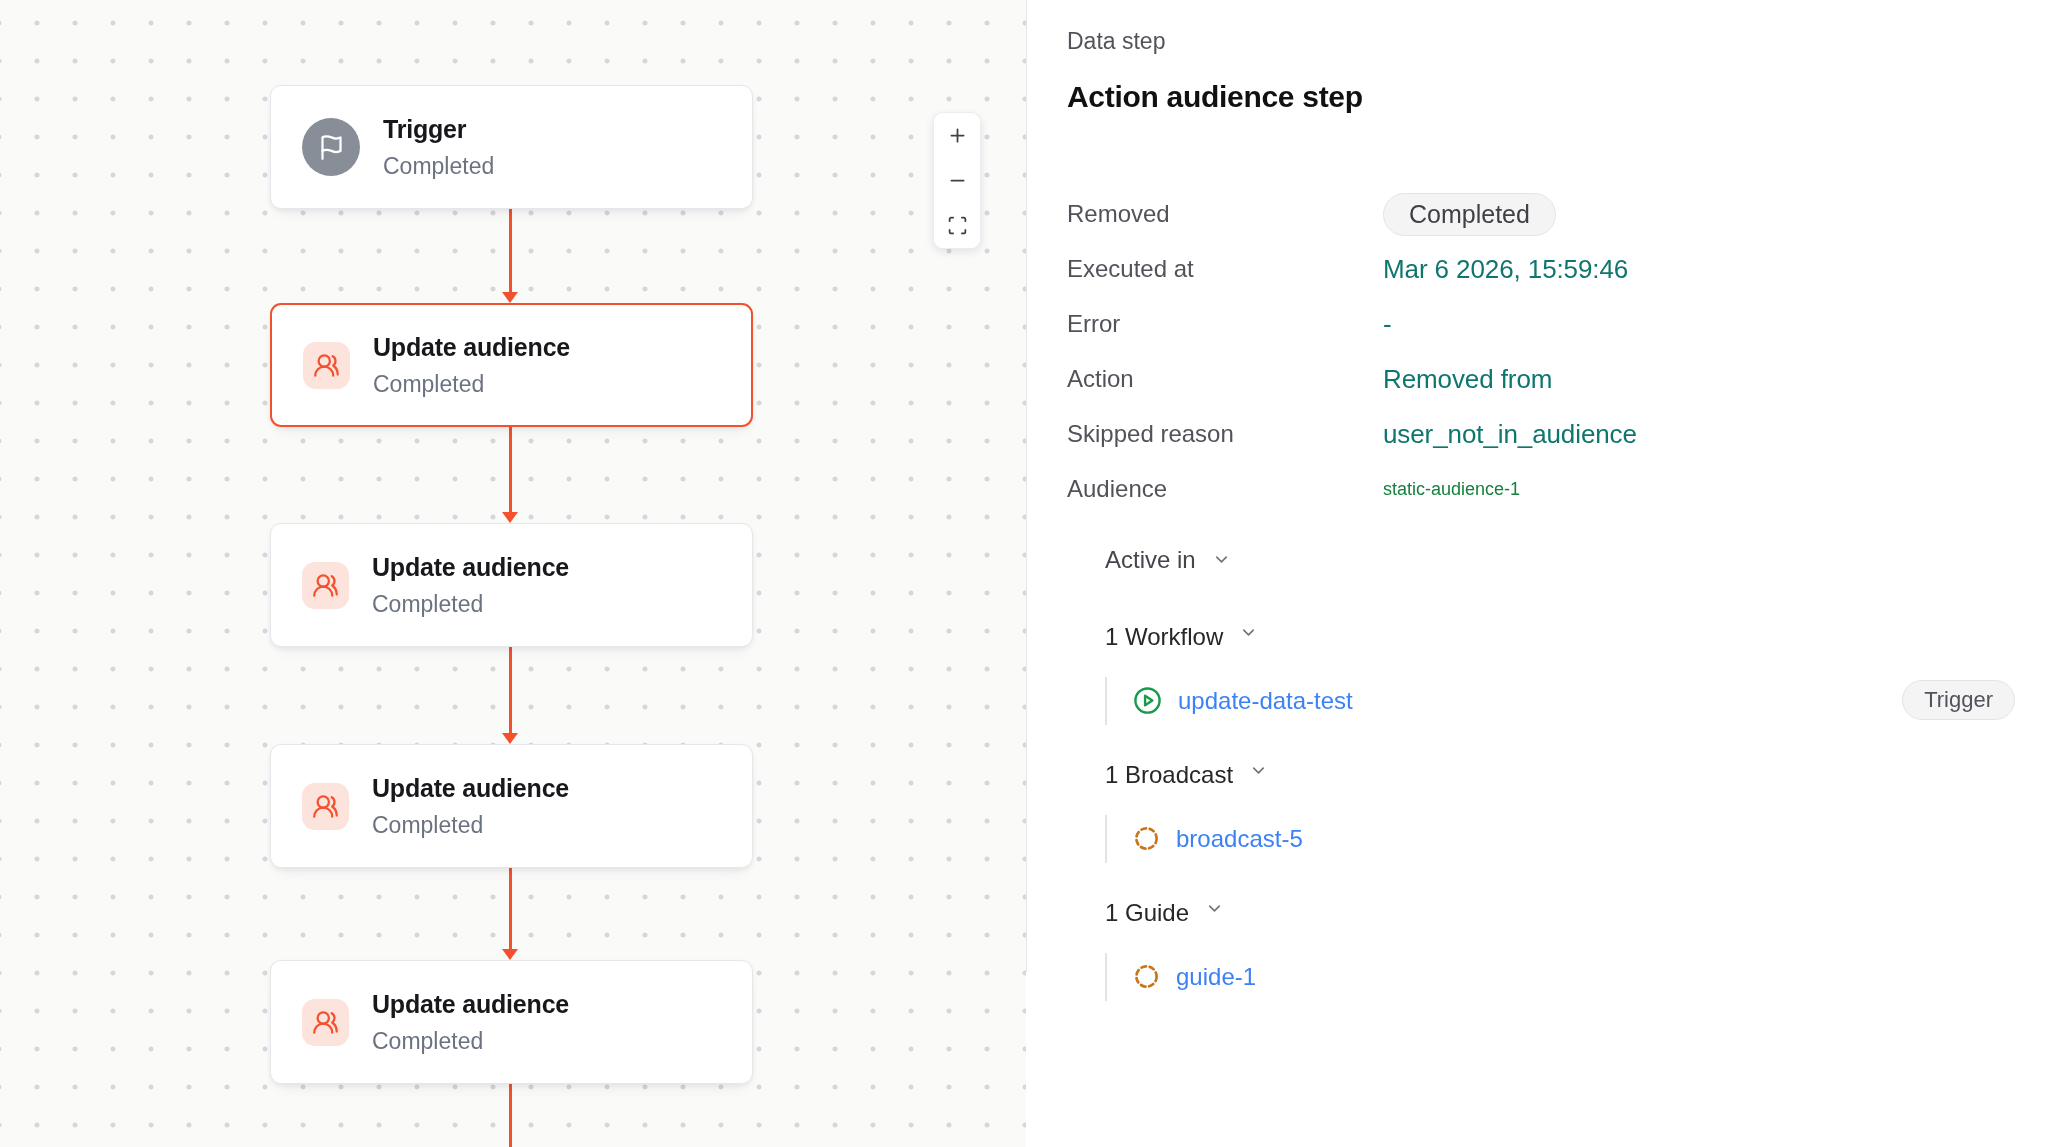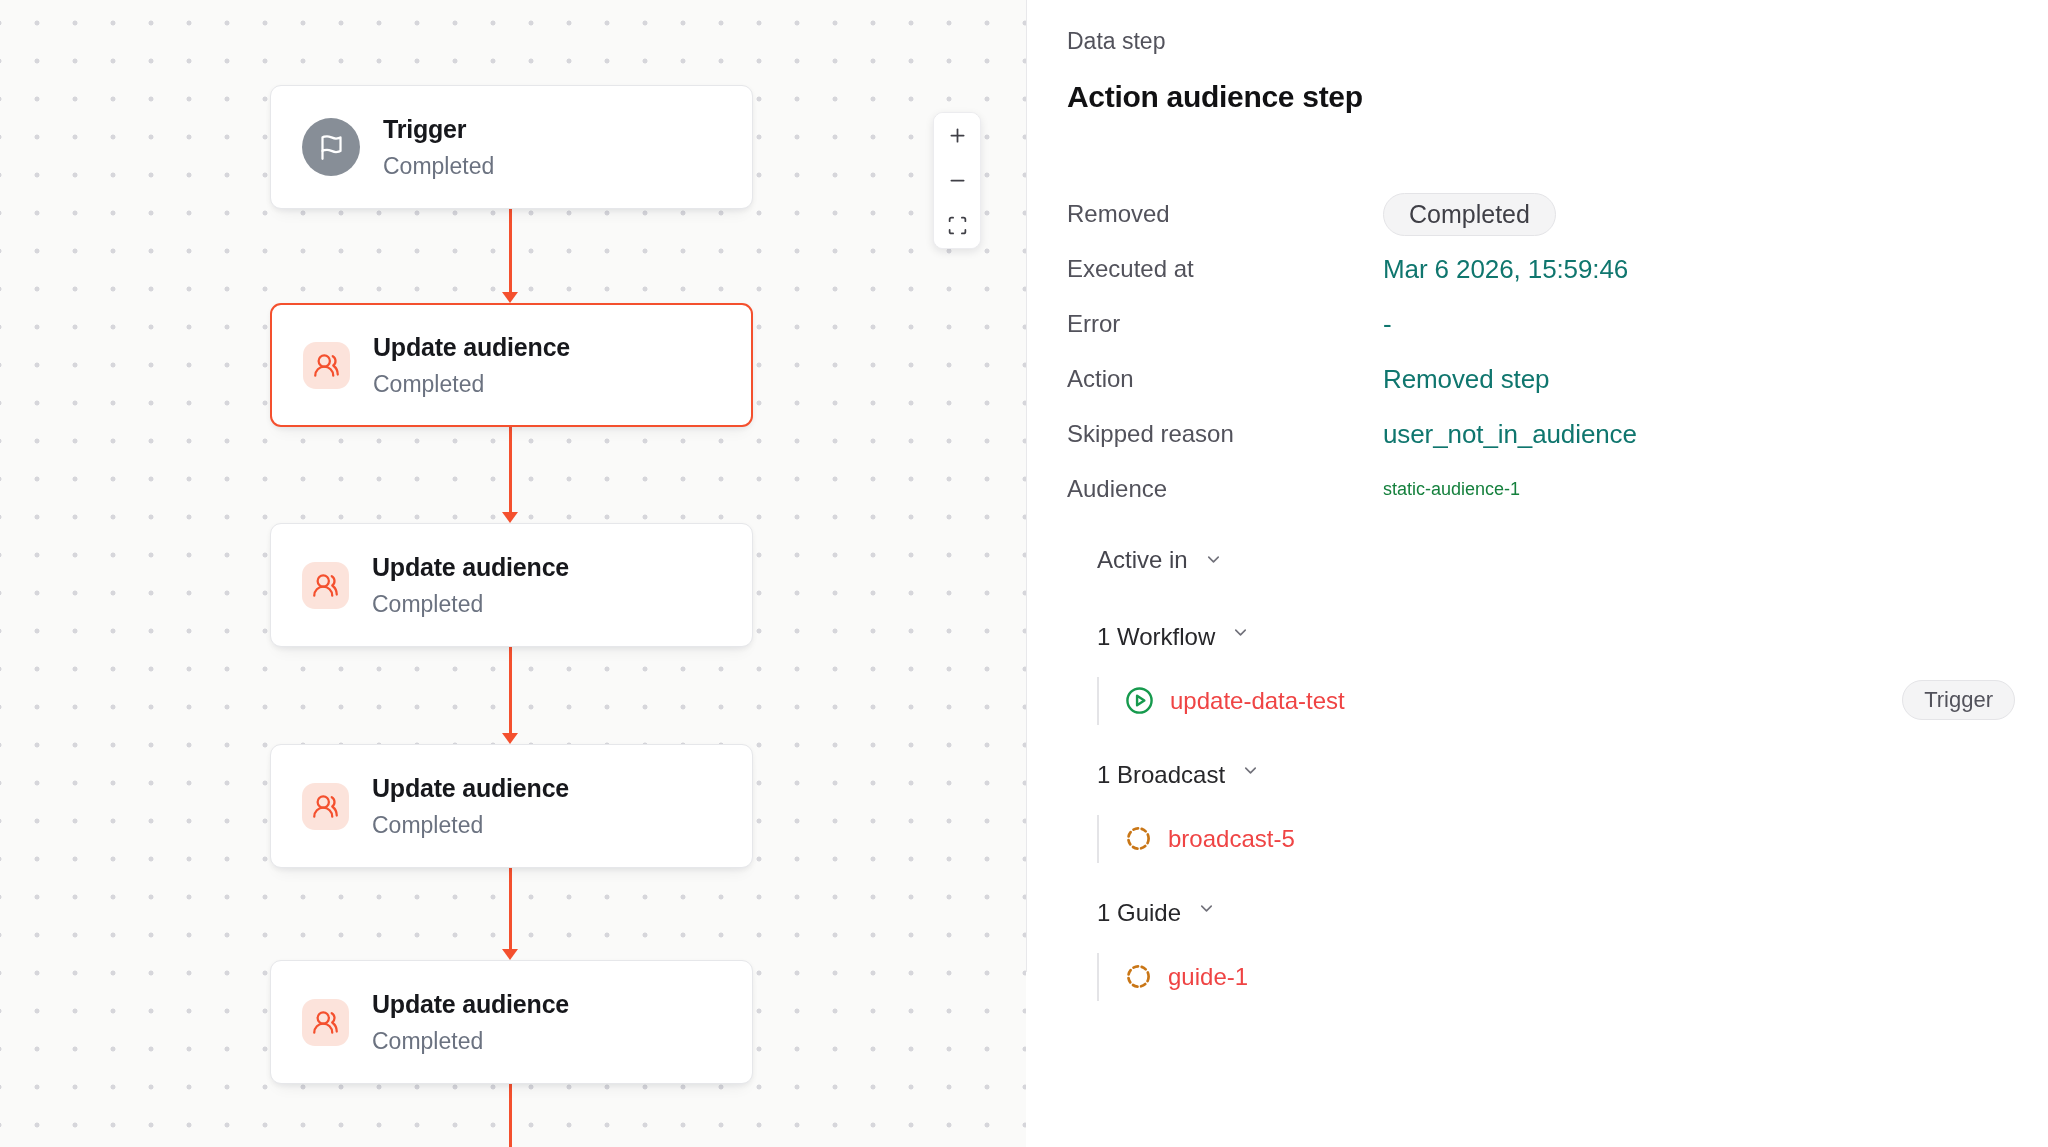--- a/index.html
+++ b/index.html
@@ -62,33 +62,33 @@
   .field-label { width:316px; flex:none; font-size:24px; color:#52525B; }
   .field-value { font-size:26px; color:#0f766e; font-weight:500; letter-spacing:-0.1px; }
   .field-value.plain { font-weight:400; }
   .badge {
     display:inline-flex; align-items:center; height:43px; padding:0 25px;
     background:#F4F4F5; border:1.5px solid #E4E4E7; border-radius:999px;
     font-size:25px; color:#3F3F46; font-weight:400;
   }
   .link { color:#15803d; text-decoration:none; font-weight:400; font-size:18px; }
 
-  .active-in { margin-left:30px; margin-top:28px; }
+  .active-in { margin-left:38px; margin-top:28px; }
   .section-head { display:flex; align-items:center; gap:16px; height:30px; cursor:pointer; }
   .section-head .label { font-size:24px; font-weight:500; color:#45454D; }
   .group-head { display:flex; align-items:flex-start; gap:16px; height:30px; cursor:pointer; }
   .group-head .label { font-size:24px; font-weight:500; color:#27272A; }
   .g1 { margin-top:48px; }
   .g2 { margin-top:36px; }
   .g3 { margin-top:36px; }
   .item-row {
     margin-top:24px; height:48px; border-left:2px solid #E4E4E7;
     display:flex; align-items:center; padding-left:26px; gap:16px; cursor:pointer;
   }
-  .item-name { font-size:24px; color:#ef4444; }
+  .item-name { font-size:24px; color:#3b82f6; }
   .chev { flex:none; display:flex; }
 
   .trigger-pill {
     position:absolute; top:680px; right:33px; height:40px; padding:0 21px;
     display:inline-flex; align-items:center;
     background:#F4F4F5; border:1.5px solid #E4E4E7; border-radius:999px;
     font-size:22px; color:#52525B;
   }
 </style>
 </head>
@@ -222,21 +222,21 @@
       <div class="field-row">
         <span class="field-label">Executed at</span>
         <span class="field-value plain">Mar 6 2026, 15:59:46</span>
       </div>
       <div class="field-row">
         <span class="field-label">Error</span>
         <span class="field-value plain">-</span>
       </div>
       <div class="field-row">
         <span class="field-label">Action</span>
-        <span class="field-value">Removed step</span>
+        <span class="field-value">Removed from</span>
       </div>
       <div class="field-row">
         <span class="field-label">Skipped reason</span>
         <span class="field-value">user_not_in_audience</span>
       </div>
       <div class="field-row">
         <span class="field-label">Audience</span>
         <a href="#" class="link">static-audience-1</a>
       </div>
     </div>

